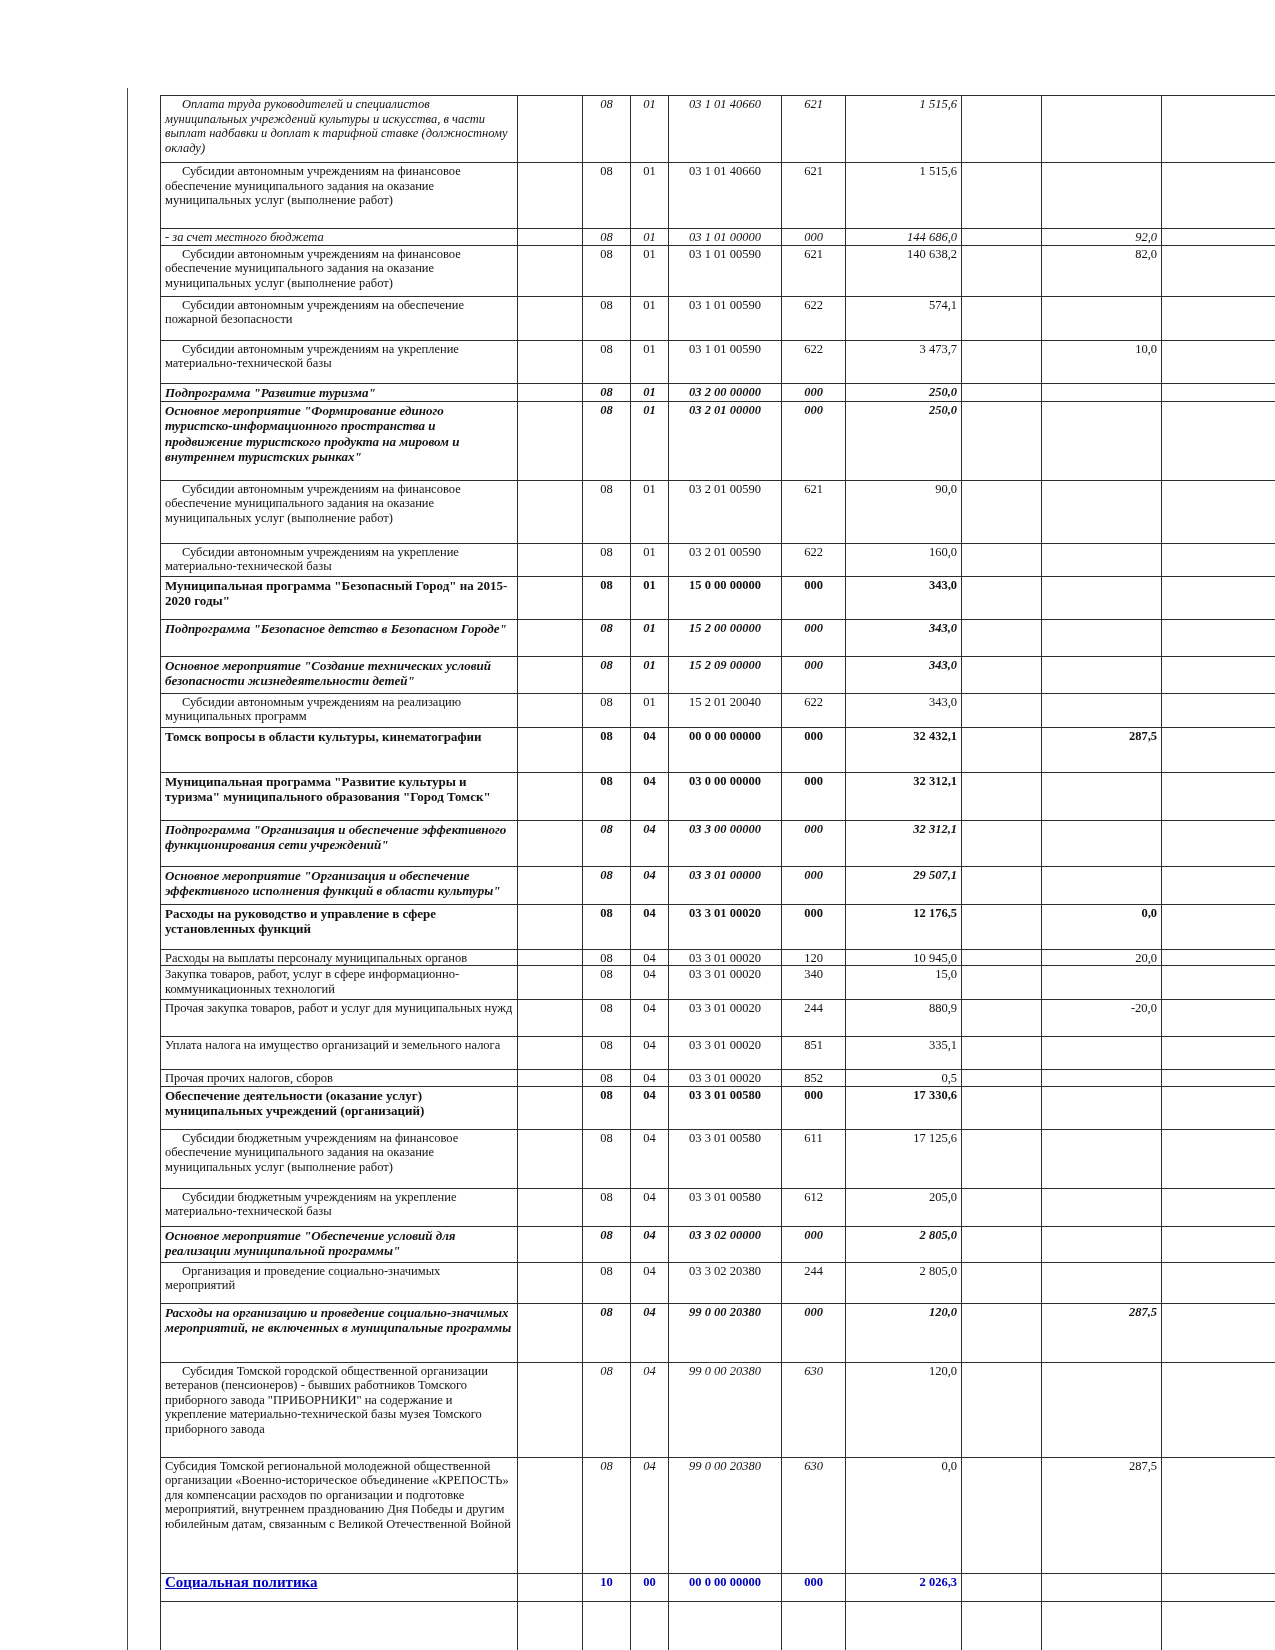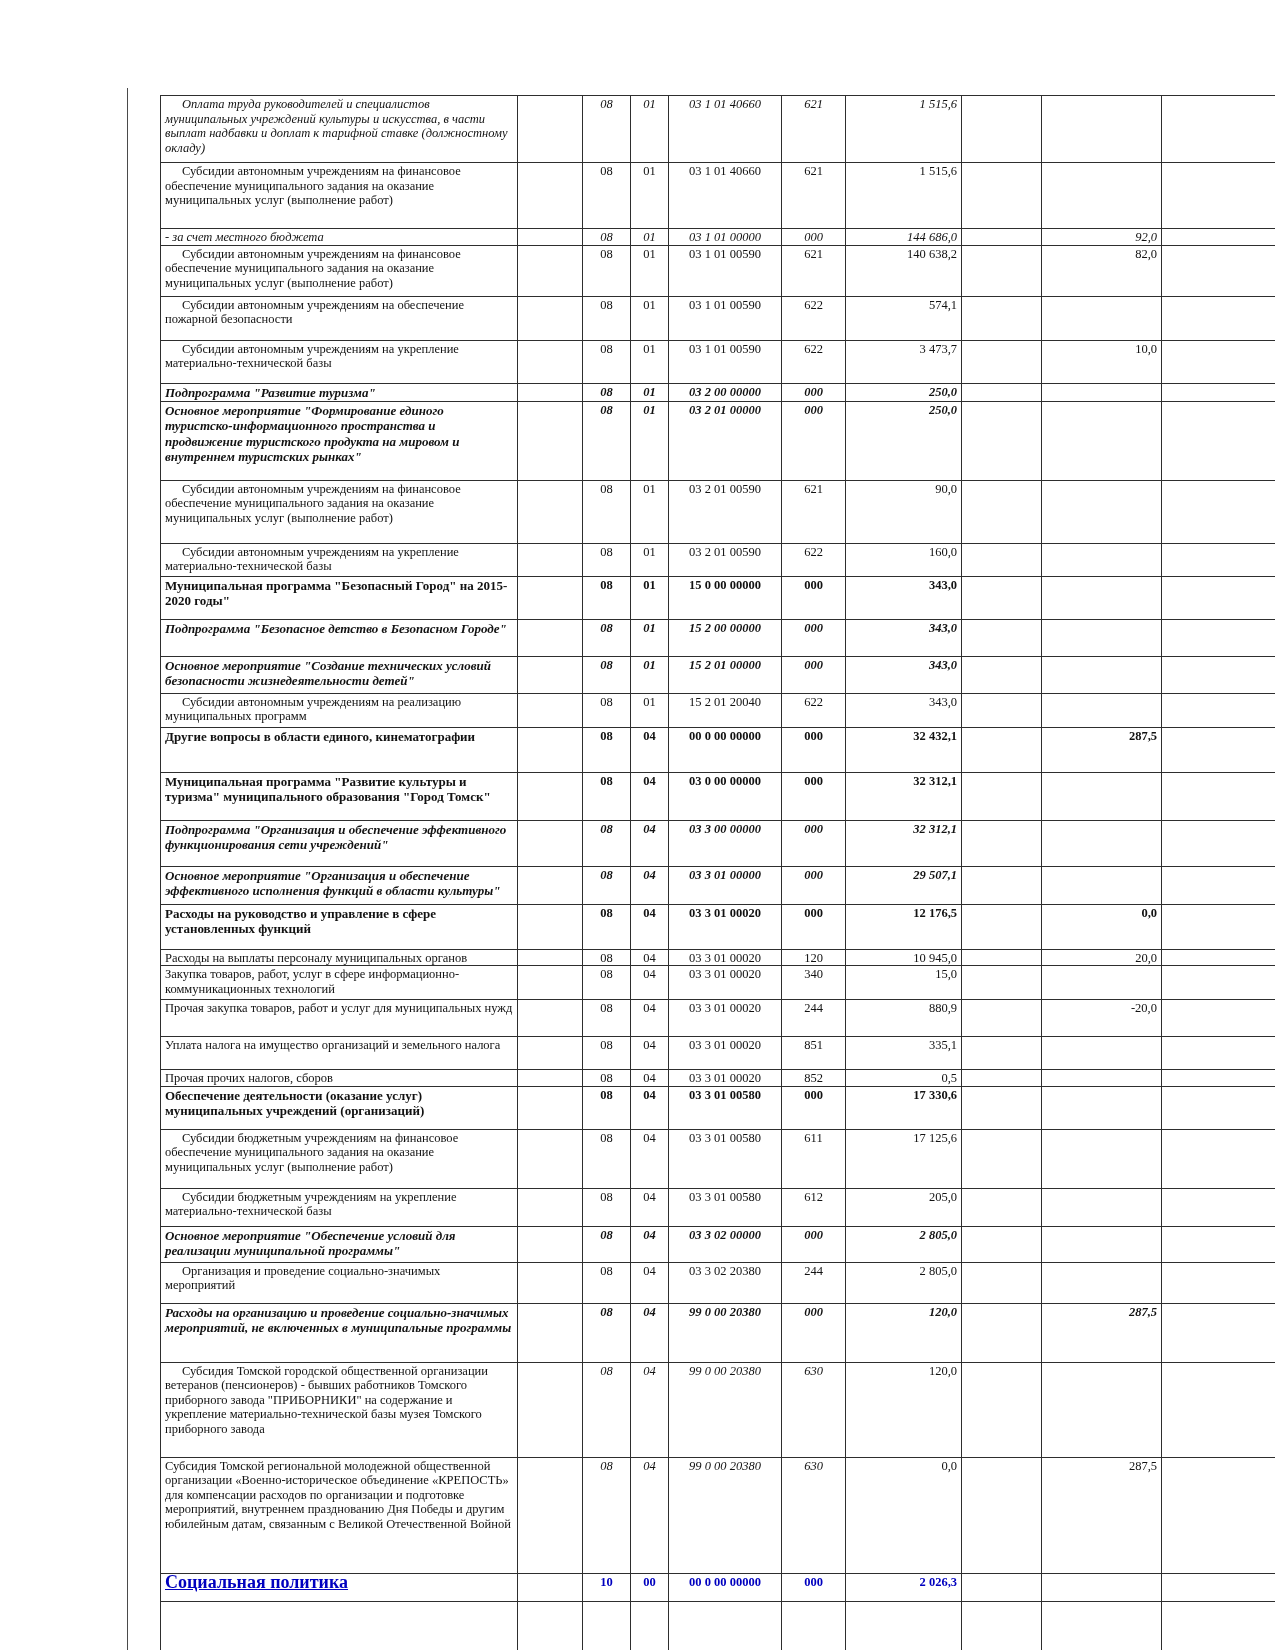--- a/index.html
+++ b/index.html
@@ -30,21 +30,21 @@
   .c-sum   { text-align: right; font-size: 12px; padding-right: 8px; }
   .c-blank { }
   tr.r-italic      { font-style: italic; }
   tr.r-bold        { font-weight: bold; }
   tr.r-bolditalic  { font-weight: bold; font-style: italic; }
   tr.r-bold .c-name, tr.r-bolditalic .c-name { font-size: 13px; line-height: 15.5px; }
   tr.ind .c-name   { text-indent: 17px; }
   tr.ci  .c-code   { font-style: italic; }
   tr.r-link        { font-weight: bold; }
   tr.r-link td     { color: var(--link-color, #0000bf); }
-  tr.r-link .c-name{ text-decoration: underline; font-size: 18px; cursor: pointer; }
+  tr.r-link .c-name{ text-decoration: underline; font-size: 15px; cursor: pointer; }
 </style>
 </head>
 <body>
 
 <div class="page">
   <div class="change-bar"></div>
   <table class="budget">
     <colgroup>
       <col style="width:357px">
       <col style="width:65px">
@@ -200,41 +200,41 @@
           <td class="c-sum">343,0</td>
           <td class="c-blank"></td>
           <td class="c-sum"></td>
           <td class="c-blank"></td>
         </tr>
         <tr class="r-bolditalic" style="height: 37px;">
           <td class="c-name">Основное мероприятие "Создание технических условий безопасности жизнедеятельности детей"</td>
           <td class="c-blank"></td>
           <td class="c-code">08</td>
           <td class="c-code">01</td>
-          <td class="c-code">15 2 01 00000</td>
+          <td class="c-code">15 2 09 00000</td>
           <td class="c-code">000</td>
           <td class="c-sum">343,0</td>
           <td class="c-blank"></td>
           <td class="c-sum"></td>
           <td class="c-blank"></td>
         </tr>
         <tr class="r-normal ind" style="height: 34px;">
           <td class="c-name">Субсидии автономным учреждениям на реализацию муниципальных программ</td>
           <td class="c-blank"></td>
           <td class="c-code">08</td>
           <td class="c-code">01</td>
           <td class="c-code">15 2 01 20040</td>
           <td class="c-code">622</td>
           <td class="c-sum">343,0</td>
           <td class="c-blank"></td>
           <td class="c-sum"></td>
           <td class="c-blank"></td>
         </tr>
         <tr class="r-bold" style="height: 45px;">
-          <td class="c-name">Другие вопросы в области единого, кинематографии</td>
+          <td class="c-name">Томск вопросы в области культуры, кинематографии</td>
           <td class="c-blank"></td>
           <td class="c-code">08</td>
           <td class="c-code">04</td>
           <td class="c-code">00 0 00 00000</td>
           <td class="c-code">000</td>
           <td class="c-sum">32 432,1</td>
           <td class="c-blank"></td>
           <td class="c-sum">287,5</td>
           <td class="c-blank"></td>
         </tr>

